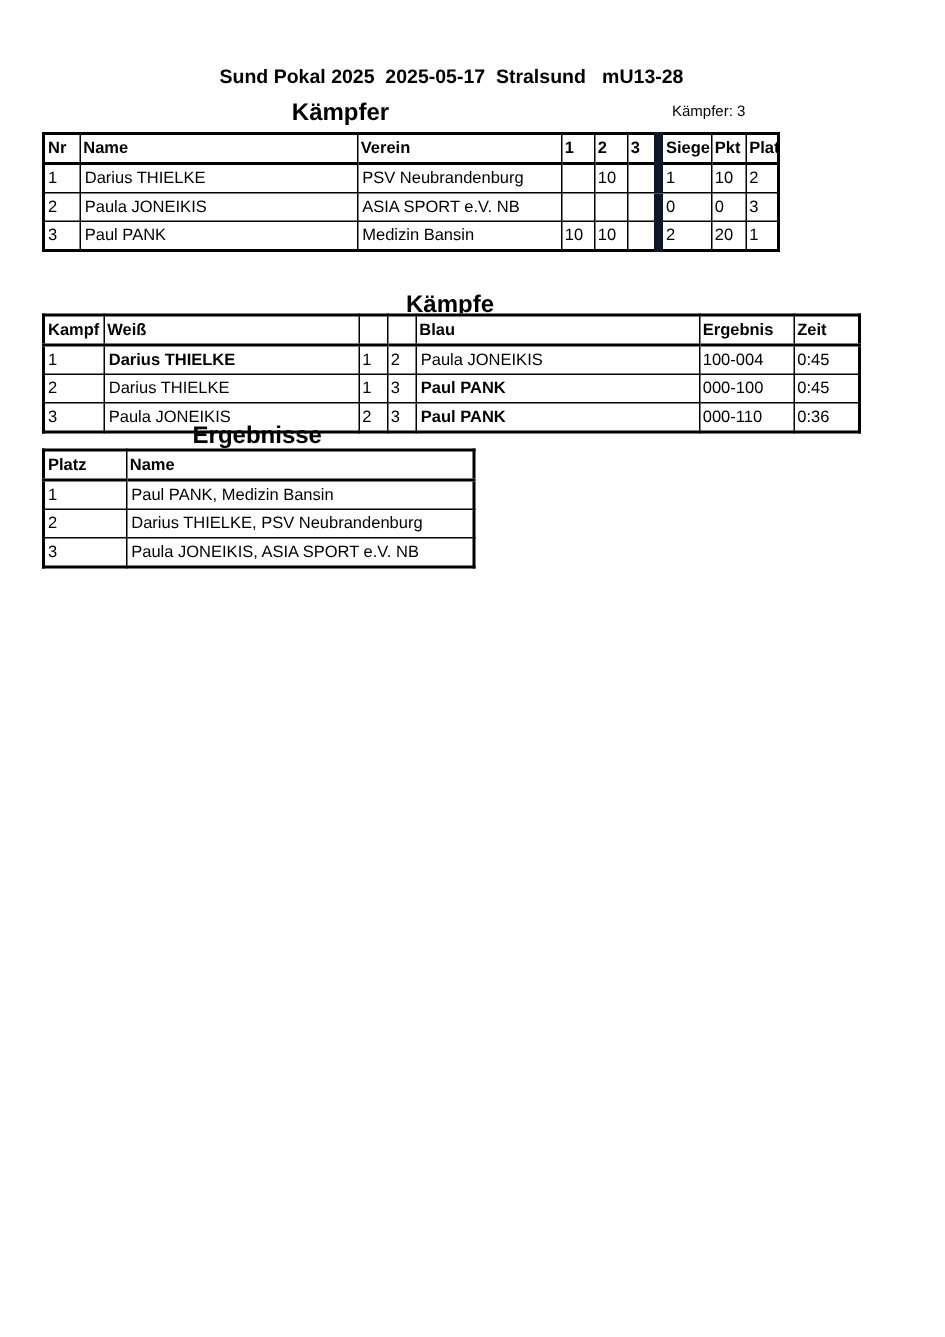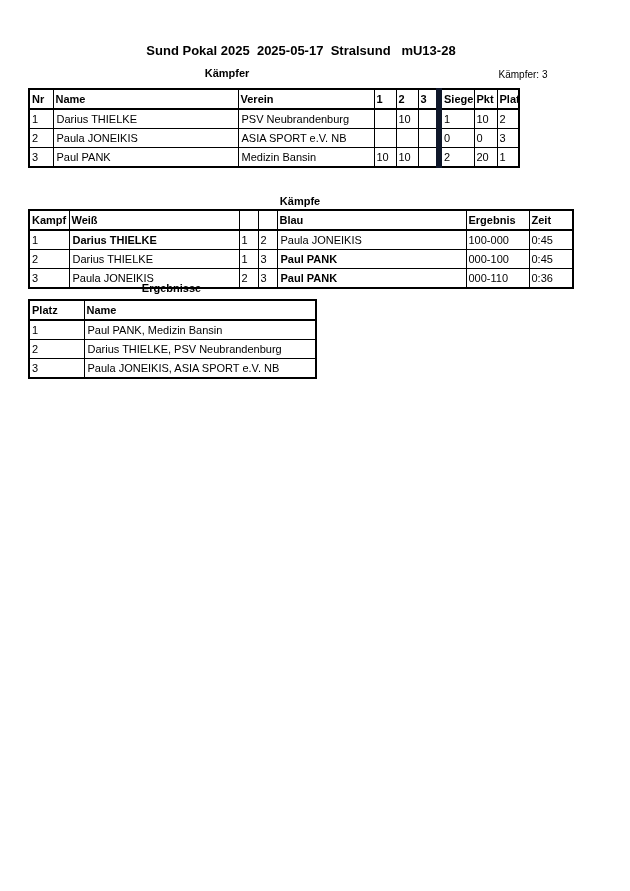--- a/index.html
+++ b/index.html
@@ -13,27 +13,27 @@
   }
   .abs { position:absolute; }
 
   #page-title {
     top:43px; left:0; width:602px;
     text-align:center;
     font-weight:bold; font-size:13px;
     white-space:pre;
   }
   .section-title {
-    font-weight:bold; font-size:11px;
+    font-weight:bold; font-size:16px;
     text-align:center;
   }
   #kaempfer-title  { top:67px;  left:27px; width:400px; }
   #kaempfe-title   { top:175px; left:28px; width:544px;margin-top:20px; }
   #ergebnisse-title{ top:282px; left:28px; width:287px; }
-  #fighter-count   { top:69px; left:448px; width:150px; text-align:center; font-size:10px; }
+  #fighter-count   { top:69px; left:448px; width:150px; text-align:left; font-size:10px; }
 
   table {
     position:absolute;
     border-collapse:collapse;
     table-layout:fixed;
     background:#ffffff;
     border:2px solid #000000;
   }
   #kaempfer-table  { top:88px;  left:28px; width:490px; }
   #kaempfe-table   { top:209px; left:28px; width:544px; }
@@ -151,21 +151,21 @@
       <th class="c">Zeit</th>
     </tr>
   </thead>
   <tbody>
     <tr>
       <td class="c">1</td>
       <td class="l winner">Darius THIELKE</td>
       <td class="c">1</td>
       <td class="c">2</td>
       <td class="l">Paula JONEIKIS</td>
-      <td class="c">100-000</td>
+      <td class="c">100-004</td>
       <td class="c">0:45</td>
     </tr>
     <tr>
       <td class="c">2</td>
       <td class="l">Darius THIELKE</td>
       <td class="c">1</td>
       <td class="c">3</td>
       <td class="l winner">Paul PANK</td>
       <td class="c">000-100</td>
       <td class="c">0:45</td>

